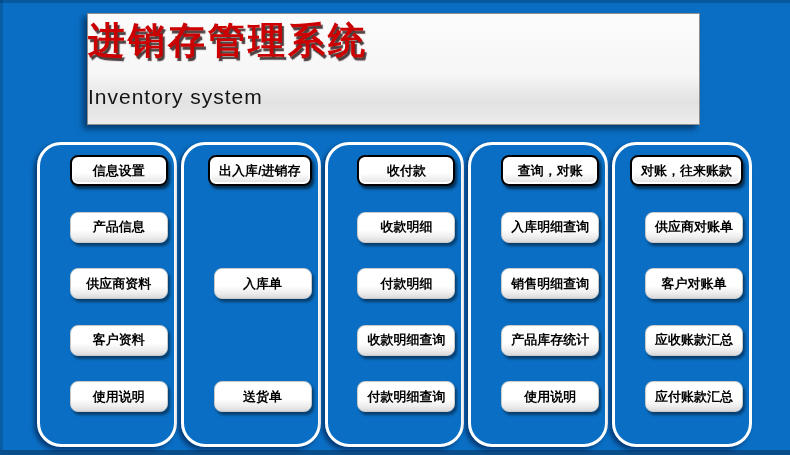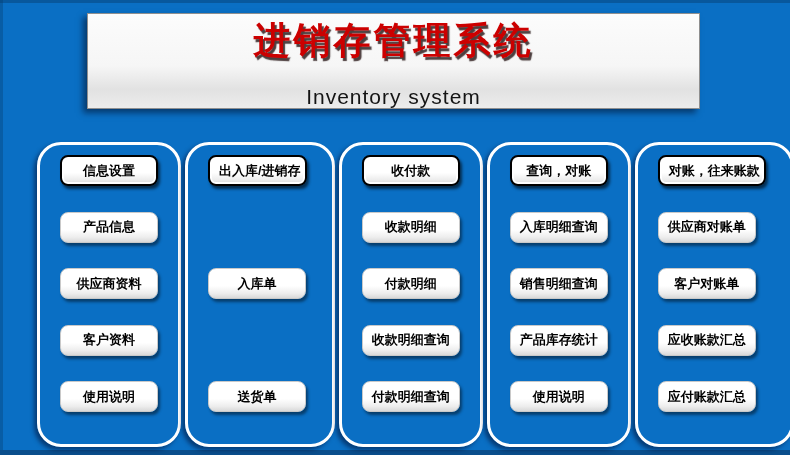--- a/index.html
+++ b/index.html
@@ -8,47 +8,47 @@
     background:var(--background,#0A6FC4);
     font-family:"Liberation Sans","DejaVu Sans",sans-serif;
   }
   
   .edge-top{position:absolute;left:0;top:0;width:100%;height:3px;background:rgba(7,60,110,0.45);}
   .edge-left{position:absolute;left:0;top:0;width:3px;height:100%;background:rgba(7,60,110,0.35);}
   .edge-bottom{position:absolute;left:0;bottom:0;width:100%;height:5px;background:var(--bottom-edge,#0A4E8C);}
 
   
   .title-box{
-    position:absolute;left:87px;top:13px;width:613px;height:96px;box-sizing:border-box;
+    position:absolute;left:87px;top:13px;width:613px;height:112px;box-sizing:border-box;
     background:linear-gradient(180deg,#FCFCFC 0%,#F6F6F6 55%,#E2E2E2 80%,#ECECEC 100%);
     border:1px solid #8F8F8F;
     box-shadow:-4px 4px 6px rgba(0,5,25,0.5);
-    text-align:center;
+    text-align:left;
   }
   .app-title{
     margin:4px 0 0;line-height:46px;
     font-size:37px;font-weight:bold;letter-spacing:3px;
     color:var(--title-red,#CC0000);
     text-shadow:2px 3px 1px rgba(20,0,0,0.75);
   }
   .app-subtitle{
     font-size:21px;color:#141414;letter-spacing:1px;line-height:26px;margin-top:20px;
   }
 
   
   .columns{
     position:absolute;left:37px;top:142px;width:715px;height:305px;
     display:flex;gap:4px;
   }
   .panel{
     flex:1;box-sizing:border-box;
     border:3px solid var(--panel-border,#FFFFFF);border-radius:24px;
     box-shadow:-3px 3px 4px rgba(0,8,40,0.5);
-    display:flex;flex-direction:column;align-items:flex-start;justify-content:space-between;
-    padding:10px 20px 32px;
+    display:flex;flex-direction:column;align-items:flex-end;justify-content:space-between;
+    padding:10px 6px 32px;
   }
   .btn{
     height:31px;min-width:98px;max-width:96%;padding:0 9px;box-sizing:border-box;
     border-radius:8px;border:1px solid #C9C9C9;
     background:linear-gradient(180deg,#FFFFFF 0%,#FFFFFF 58%,#EDEDED 84%,#D9D9D9 100%);
     font-family:inherit;font-size:13px;font-weight:bold;color:var(--button-text,#000000);
     white-space:nowrap;cursor:pointer;
     box-shadow:2px 3px 3px rgba(0,0,0,0.45);
   }
   .col-header{

